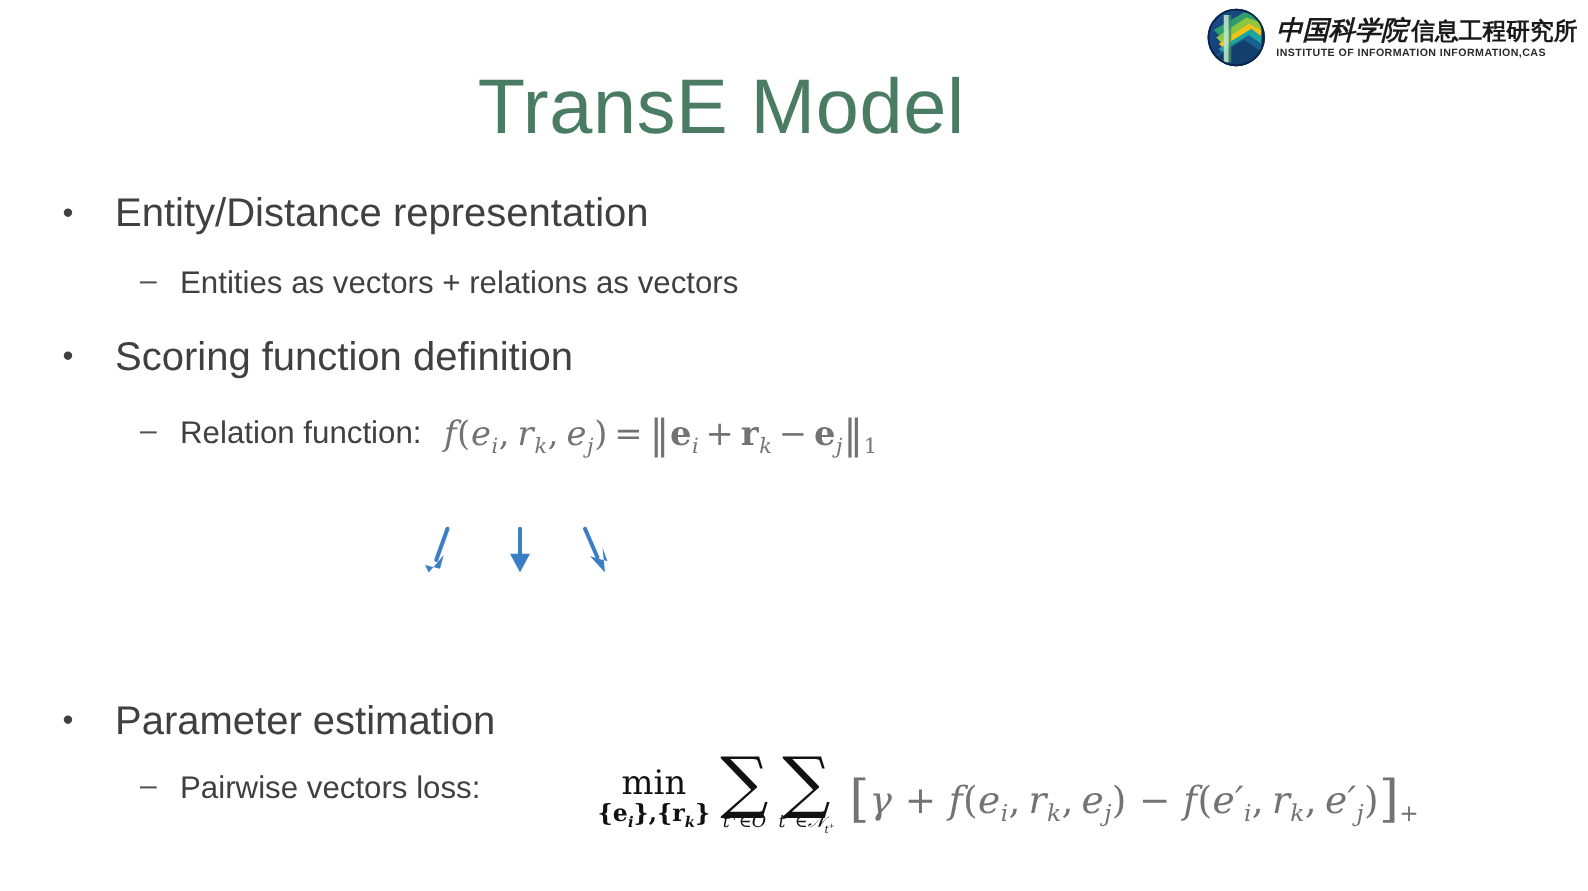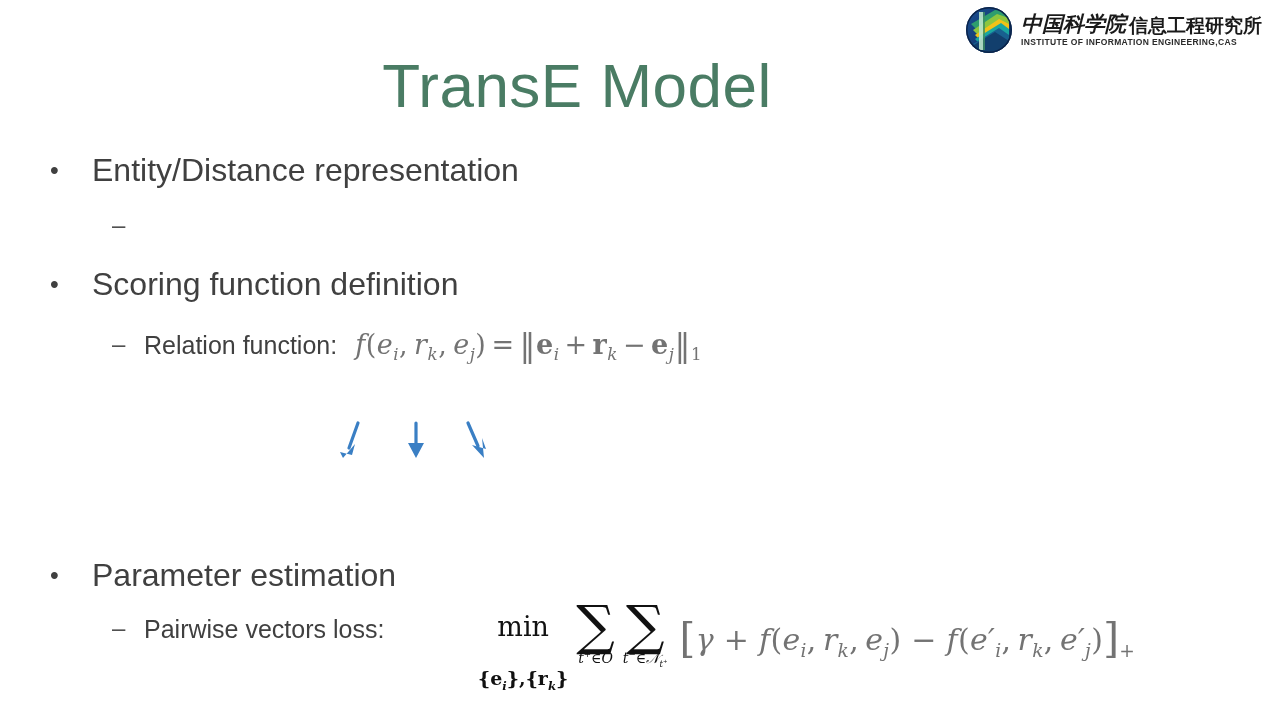--- a/index.html
+++ b/index.html
@@ -178,21 +178,20 @@
     color: #111111;
     white-space: nowrap;
     display: flex;
     align-items: flex-start;
   }
   .minblk {
     display: inline-flex;
     flex-direction: column;
     align-items: center;
     margin-top: 10px;
-    gap: 27px;
   }
   .minblk .mtop { font-size: 27px; line-height: 0.95; }
   .minblk .mbot { font-size: 19px; line-height: 1.25; font-weight: bold; }
 
   .sumblk {
     display: inline-flex;
     flex-direction: column;
     align-items: center;
     margin-left: 8px;
   }
@@ -242,35 +241,36 @@
         <rect x="14" y="6" width="4" height="38" fill="#b7e3c9" opacity="0.92"></rect>
         <rect x="18" y="6" width="2" height="38" fill="#3f8f63" opacity="0.8"></rect>
       </g>
       <circle cx="24" cy="24" r="22.2" fill="none" stroke="#0b2348" stroke-width="1.4"></circle>
     </svg>
     <div class="logo-text">
       <div class="logo-cn">
         <span class="logo-cn-main">中国科学院</span>
         <span class="logo-cn-sub">信息工程研究所</span>
       </div>
-      <div class="logo-en">INSTITUTE OF INFORMATION ENGINEERING,CAS</div>
+      <div class="logo-en">INSTITUTE OF INFORMATION INFORMATION,CAS</div>
     </div>
   </div>
 
   <div class="slide-title">TransE Model</div>
 
   <div class="body">
 
     <div class="lvl1 row-entity">
       <span class="marker">•</span>
       <span>Entity/Distance representation</span>
     </div>
 
     <div class="lvl2 row-entity-sub">
       <span class="marker">–</span>
+      <span>Entities as vectors + relations as vectors</span>
     </div>
 
     <div class="lvl1 row-scoring">
       <span class="marker">•</span>
       <span>Scoring function definition</span>
     </div>
 
     <div class="lvl2 row-distance">
       <span class="marker">–</span>
       <span>Relation function:</span>

